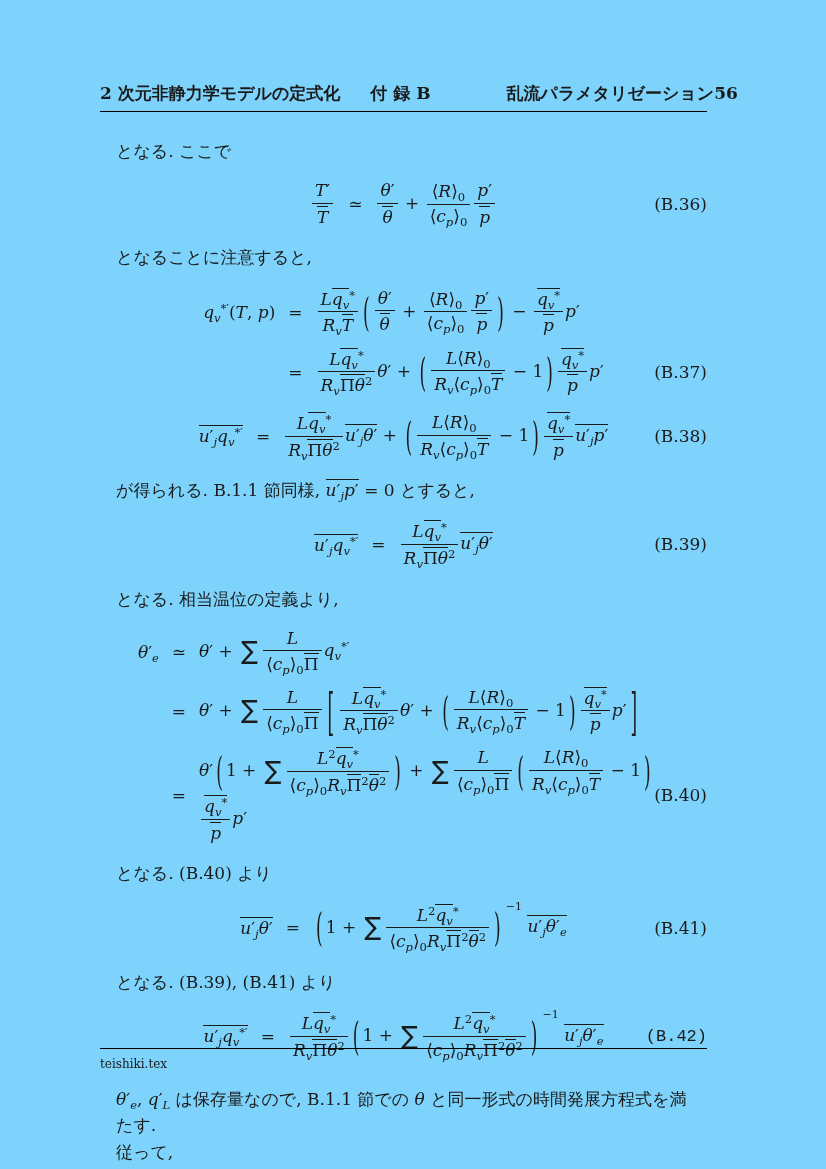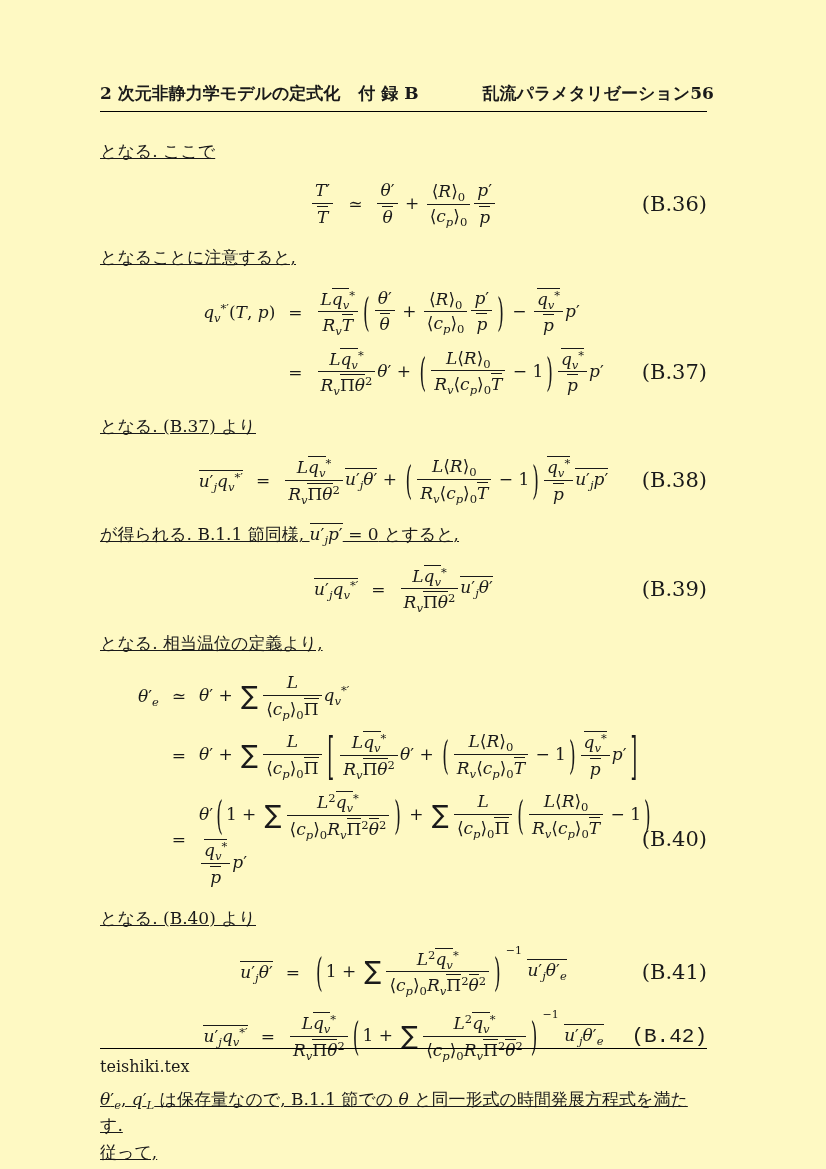--- a/index.html
+++ b/index.html
@@ -1,32 +1,32 @@
 <!DOCTYPE html>
 <html><head>
 <meta charset="utf-8">
 <style>
   html,body { margin:0; padding:0; background:#e8e8e8; }
   .page {
     position:relative; width:826px; height:1169px; margin:0 auto;
-    background:#fef9c3; color:#1a1a1a;
+    background:#7dd3fc; color:#1a1a1a;
     font-family:"DejaVu Serif","Liberation Serif",serif;
     overflow:hidden;
   }
   .content { position:absolute; left:100px; top:82px; width:607px; }
 
   
   .hdr { display:flex; align-items:baseline; border-bottom:1.6px solid #000;
          padding-bottom:6px; font-weight:bold; font-size:17px; white-space:nowrap; }
-  .hdr .seg2 { margin-left:18px; }
-  .hdr .seg3 { margin-left:36px;padding-left:28px; }
+  .hdr .seg2 { margin-left:30px; }
+  .hdr .seg3 { margin-left:48px;padding-left:28px; }
   .hdr .pgnum { margin-left:auto;text-align:right; }
 
   
-  p.body-text { font-size:17px; margin:17px 0; line-height:1.55;text-decoration:underline; }
+  p.body-text { font-size:17px; margin:17px 16px; line-height:1.55; }
 
   
   .mth { font-family:"DejaVu Serif","Liberation Serif",serif; font-size:17px; line-height:1.2; }
   .mth i { font-style:italic; }
   sub { font-size:68%; vertical-align:-0.32em; line-height:0; }
   sup { font-size:68%; vertical-align:0.55em; line-height:0; }
   .fr { display:inline-block; vertical-align:middle; text-align:center; margin:0 2px; }
   .fn { display:block; padding:0 3px 2px; line-height:1.15; }
   .fd { display:block; border-top:1px solid currentColor; padding:2px 3px 0; line-height:1.15; }
   .ov { display:inline-block; border-top:1px solid currentColor; padding-top:1px; line-height:1.1; }
@@ -39,26 +39,26 @@
          margin:0 4px; font-style:normal; font-weight:300; }
   .hi { font-size:11px; position:relative; top:-1.5em; margin-left:2px; }
 
   
   .eqblock { position:relative; margin:16px 0; min-height:24px; }
   .eqgrid { display:grid; grid-template-columns:max-content max-content max-content;
             justify-content:center; align-items:center; column-gap:8px; row-gap:12px; }
   .cl { text-align:right; }
   .cm { padding:0 5px; }
   .cr { text-align:left; max-width:470px; }
-  .etag { position:absolute; right:0; transform:translateY(-50%); font-size:21px; }
+  .etag { position:absolute; right:0; transform:translateY(-50%); font-size:17px; }
 
   
   .ftr { position:absolute; left:100px; top:1048px; width:607px;
          border-top:1px solid #000; padding-top:8px;
-         display:flex; justify-content:space-between; font-size:16px; }
+         display:flex; justify-content:space-between; font-size:12px; }
 </style>
 </head>
 <body>
 
 <div class="page">
   <div class="content">
 
     <div class="hdr">
       <span class="seg1">2 次元非静力学モデルの定式化</span>
       <span class="seg2">付 録 B</span>
@@ -82,21 +82,20 @@
           <span class="cl mth"><i>q<sub>v</sub></i><sup>*′</sup>(<i>T</i>, <i>p</i>)</span>
           <span class="cm mth">=</span>
           <span class="cr mth"><span class="fr"><span class="fn"><i>L</i><span class="ov"><i>q<sub>v</sub></i></span><sup>*</sup></span><span class="fd"><i>R<sub>v</sub></i><span class="ov"><i>T</i></span></span></span><span class="bp">(</span><span class="fr"><span class="fn"><i>θ</i>′</span><span class="fd"><span class="ov"><i>θ</i></span></span></span> + <span class="fr"><span class="fn"><span class="ab">⟨</span><i>R</i><span class="ab">⟩</span><sub>0</sub></span><span class="fd"><span class="ab">⟨</span><i>c<sub>p</sub></i><span class="ab">⟩</span><sub>0</sub></span></span><span class="fr"><span class="fn"><i>p</i>′</span><span class="fd"><span class="ov"><i>p</i></span></span></span><span class="bp">)</span> − <span class="fr"><span class="fn"><span class="ov"><i>q<sub>v</sub></i><sup>*</sup></span></span><span class="fd"><span class="ov"><i>p</i></span></span></span><i>p</i>′</span>
           <span class="cl mth"></span>
           <span class="cm mth">=</span>
           <span class="cr mth"><span class="fr"><span class="fn"><i>L</i><span class="ov"><i>q<sub>v</sub></i></span><sup>*</sup></span><span class="fd"><i>R<sub>v</sub></i><span class="ov">Π</span><span class="ov"><i>θ</i></span><sup>2</sup></span></span><i>θ</i>′ + <span class="bp">(</span><span class="fr"><span class="fn"><i>L</i><span class="ab">⟨</span><i>R</i><span class="ab">⟩</span><sub>0</sub></span><span class="fd"><i>R<sub>v</sub></i><span class="ab">⟨</span><i>c<sub>p</sub></i><span class="ab">⟩</span><sub>0</sub><span class="ov"><i>T</i></span></span></span> − 1<span class="bp">)</span><span class="fr"><span class="fn"><span class="ov"><i>q<sub>v</sub></i><sup>*</sup></span></span><span class="fd"><span class="ov"><i>p</i></span></span></span><i>p</i>′</span>
         </div>
         <span class="etag" style="top: 84px;">(B.37)</span>
       </div>
 
-    <p class="body-text">となる. (B.37) より</p>
     <div class="eqblock">
         <div class="eqgrid">
           <span class="cl mth"><span class="ov"><i>u</i>′<sub><i>j</i></sub><i>q<sub>v</sub></i><sup>*′</sup></span></span>
           <span class="cm mth">=</span>
           <span class="cr mth"><span class="fr"><span class="fn"><i>L</i><span class="ov"><i>q<sub>v</sub></i></span><sup>*</sup></span><span class="fd"><i>R<sub>v</sub></i><span class="ov">Π</span><span class="ov"><i>θ</i></span><sup>2</sup></span></span><span class="ov"><i>u</i>′<sub><i>j</i></sub><i>θ</i>′</span> + <span class="bp">(</span><span class="fr"><span class="fn"><i>L</i><span class="ab">⟨</span><i>R</i><span class="ab">⟩</span><sub>0</sub></span><span class="fd"><i>R<sub>v</sub></i><span class="ab">⟨</span><i>c<sub>p</sub></i><span class="ab">⟩</span><sub>0</sub><span class="ov"><i>T</i></span></span></span> − 1<span class="bp">)</span><span class="fr"><span class="fn"><span class="ov"><i>q<sub>v</sub></i><sup>*</sup></span></span><span class="fd"><span class="ov"><i>p</i></span></span></span><span class="ov"><i>u</i>′<sub><i>j</i></sub><i>p</i>′</span></span>
         </div>
         <span class="etag" style="top: 24px;">(B.38)</span>
       </div>
 
     <p class="body-text">が得られる. B.1.1 節同様, <span class="mth"><span class="ov"><i>u</i>′<sub><i>j</i></sub><i>p</i>′</span> = 0</span> とすると,</p>
@@ -128,20 +127,21 @@
     <p class="body-text">となる. (B.40) より</p>
     <div class="eqblock">
         <div class="eqgrid">
           <span class="cl mth"><span class="ov"><i>u</i>′<sub><i>j</i></sub><i>θ</i>′</span></span>
           <span class="cm mth">=</span>
           <span class="cr mth"><span class="bp">(</span>1 + <span class="sum">∑</span><span class="fr"><span class="fn"><i>L</i><sup>2</sup><span class="ov"><i>q<sub>v</sub></i></span><sup>*</sup></span><span class="fd"><span class="ab">⟨</span><i>c<sub>p</sub></i><span class="ab">⟩</span><sub>0</sub><i>R<sub>v</sub></i><span class="ov">Π</span><sup>2</sup><span class="ov"><i>θ</i></span><sup>2</sup></span></span><span class="bp">)</span><sup class="hi">−1</sup> <span class="ov"><i>u</i>′<sub><i>j</i></sub><i>θ</i>′<sub><i>e</i></sub></span></span>
         </div>
         <span class="etag" style="top: 24px;">(B.41)</span>
       </div>
 
+    <p class="body-text">となる. (B.39), (B.41) より</p>
     <div class="eqblock">
         <div class="eqgrid">
           <span class="cl mth"><span class="ov"><i>u</i>′<sub><i>j</i></sub><i>q<sub>v</sub></i><sup>*′</sup></span></span>
           <span class="cm mth">=</span>
           <span class="cr mth"><span class="fr"><span class="fn"><i>L</i><span class="ov"><i>q<sub>v</sub></i></span><sup>*</sup></span><span class="fd"><i>R<sub>v</sub></i><span class="ov">Π</span><span class="ov"><i>θ</i></span><sup>2</sup></span></span><span class="bp">(</span>1 + <span class="sum">∑</span><span class="fr"><span class="fn"><i>L</i><sup>2</sup><span class="ov"><i>q<sub>v</sub></i></span><sup>*</sup></span><span class="fd"><span class="ab">⟨</span><i>c<sub>p</sub></i><span class="ab">⟩</span><sub>0</sub><i>R<sub>v</sub></i><span class="ov">Π</span><sup>2</sup><span class="ov"><i>θ</i></span><sup>2</sup></span></span><span class="bp">)</span><sup class="hi">−1</sup> <span class="ov"><i>u</i>′<sub><i>j</i></sub><i>θ</i>′<sub><i>e</i></sub></span></span>
         </div>
         <span class="etag" style="top: 24px; font-family: Liberation Mono, monospace;">(B.42)</span>
       </div>
 
     <p class="body-text" style="margin-top:26px"><span class="mth"><i>θ</i>′<sub><i>e</i></sub>, <i>q</i>′<sub><i>L</i></sub></span> は保存量なので, B.1.1 節での <span class="mth"><i>θ</i></span> と同一形式の時間発展方程式を満たす.<br>従って,</p>

